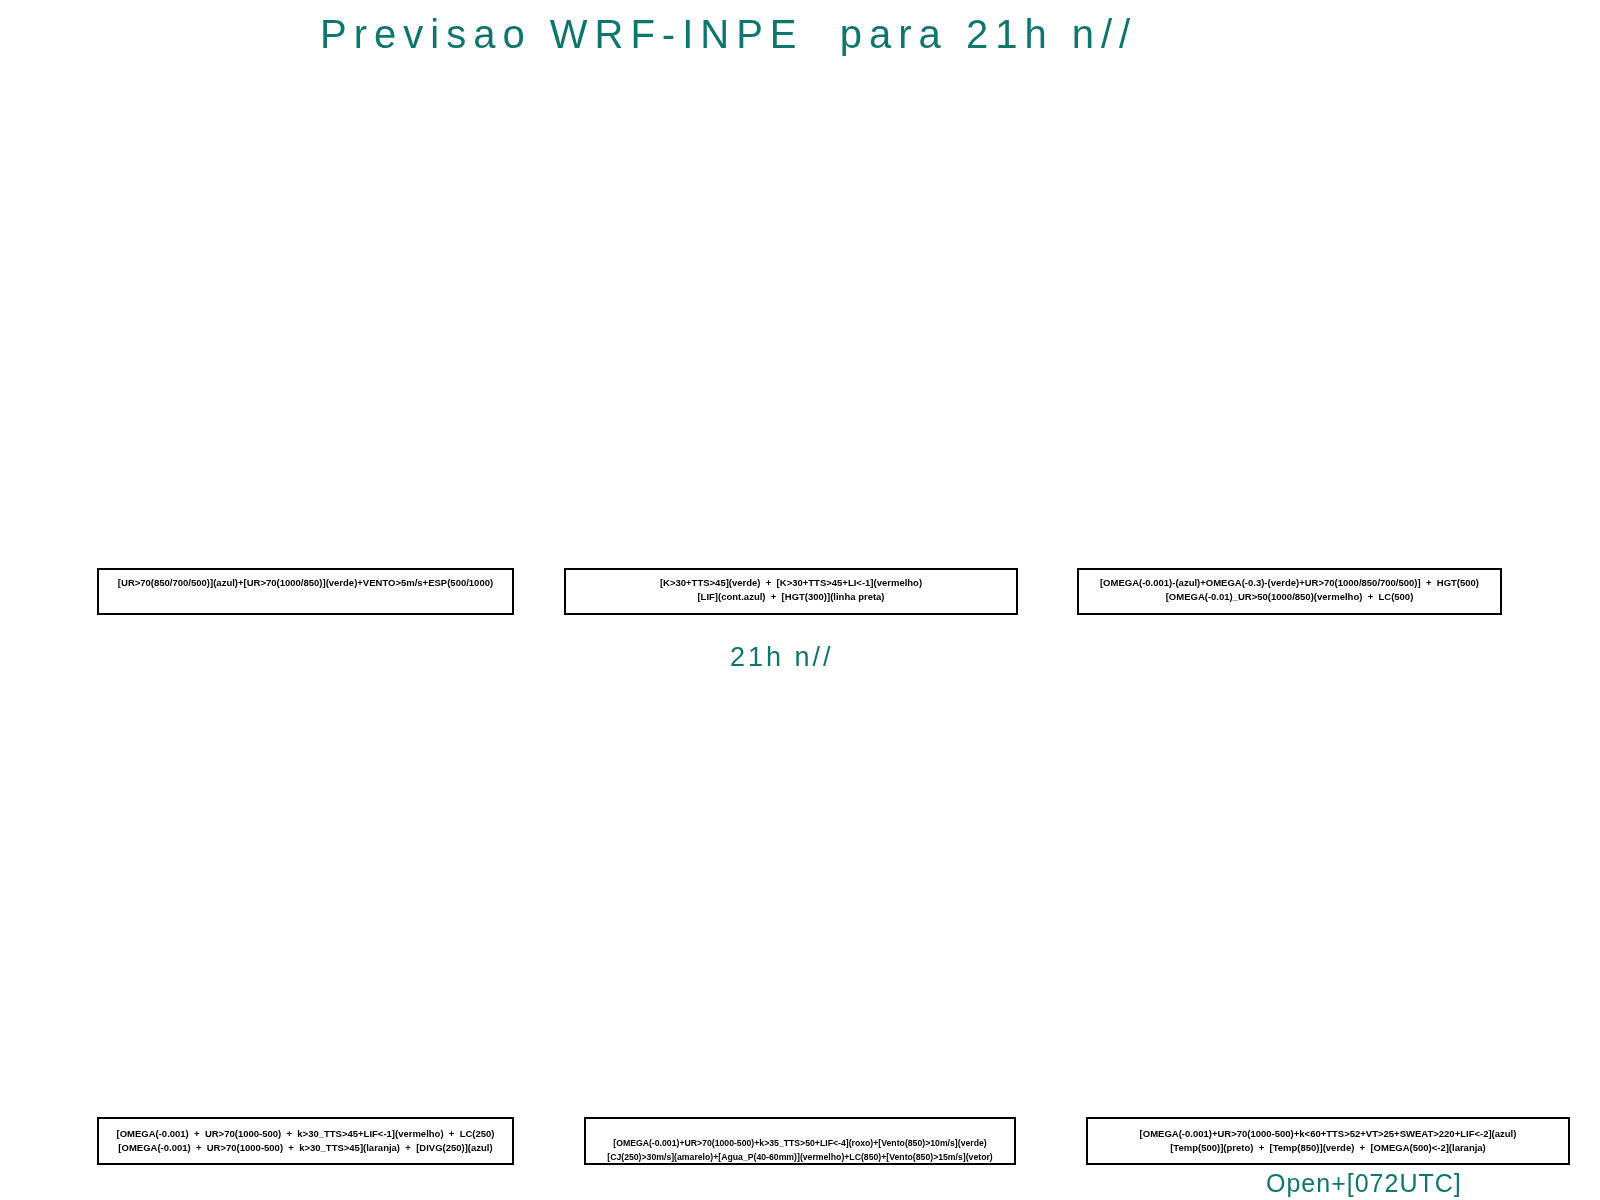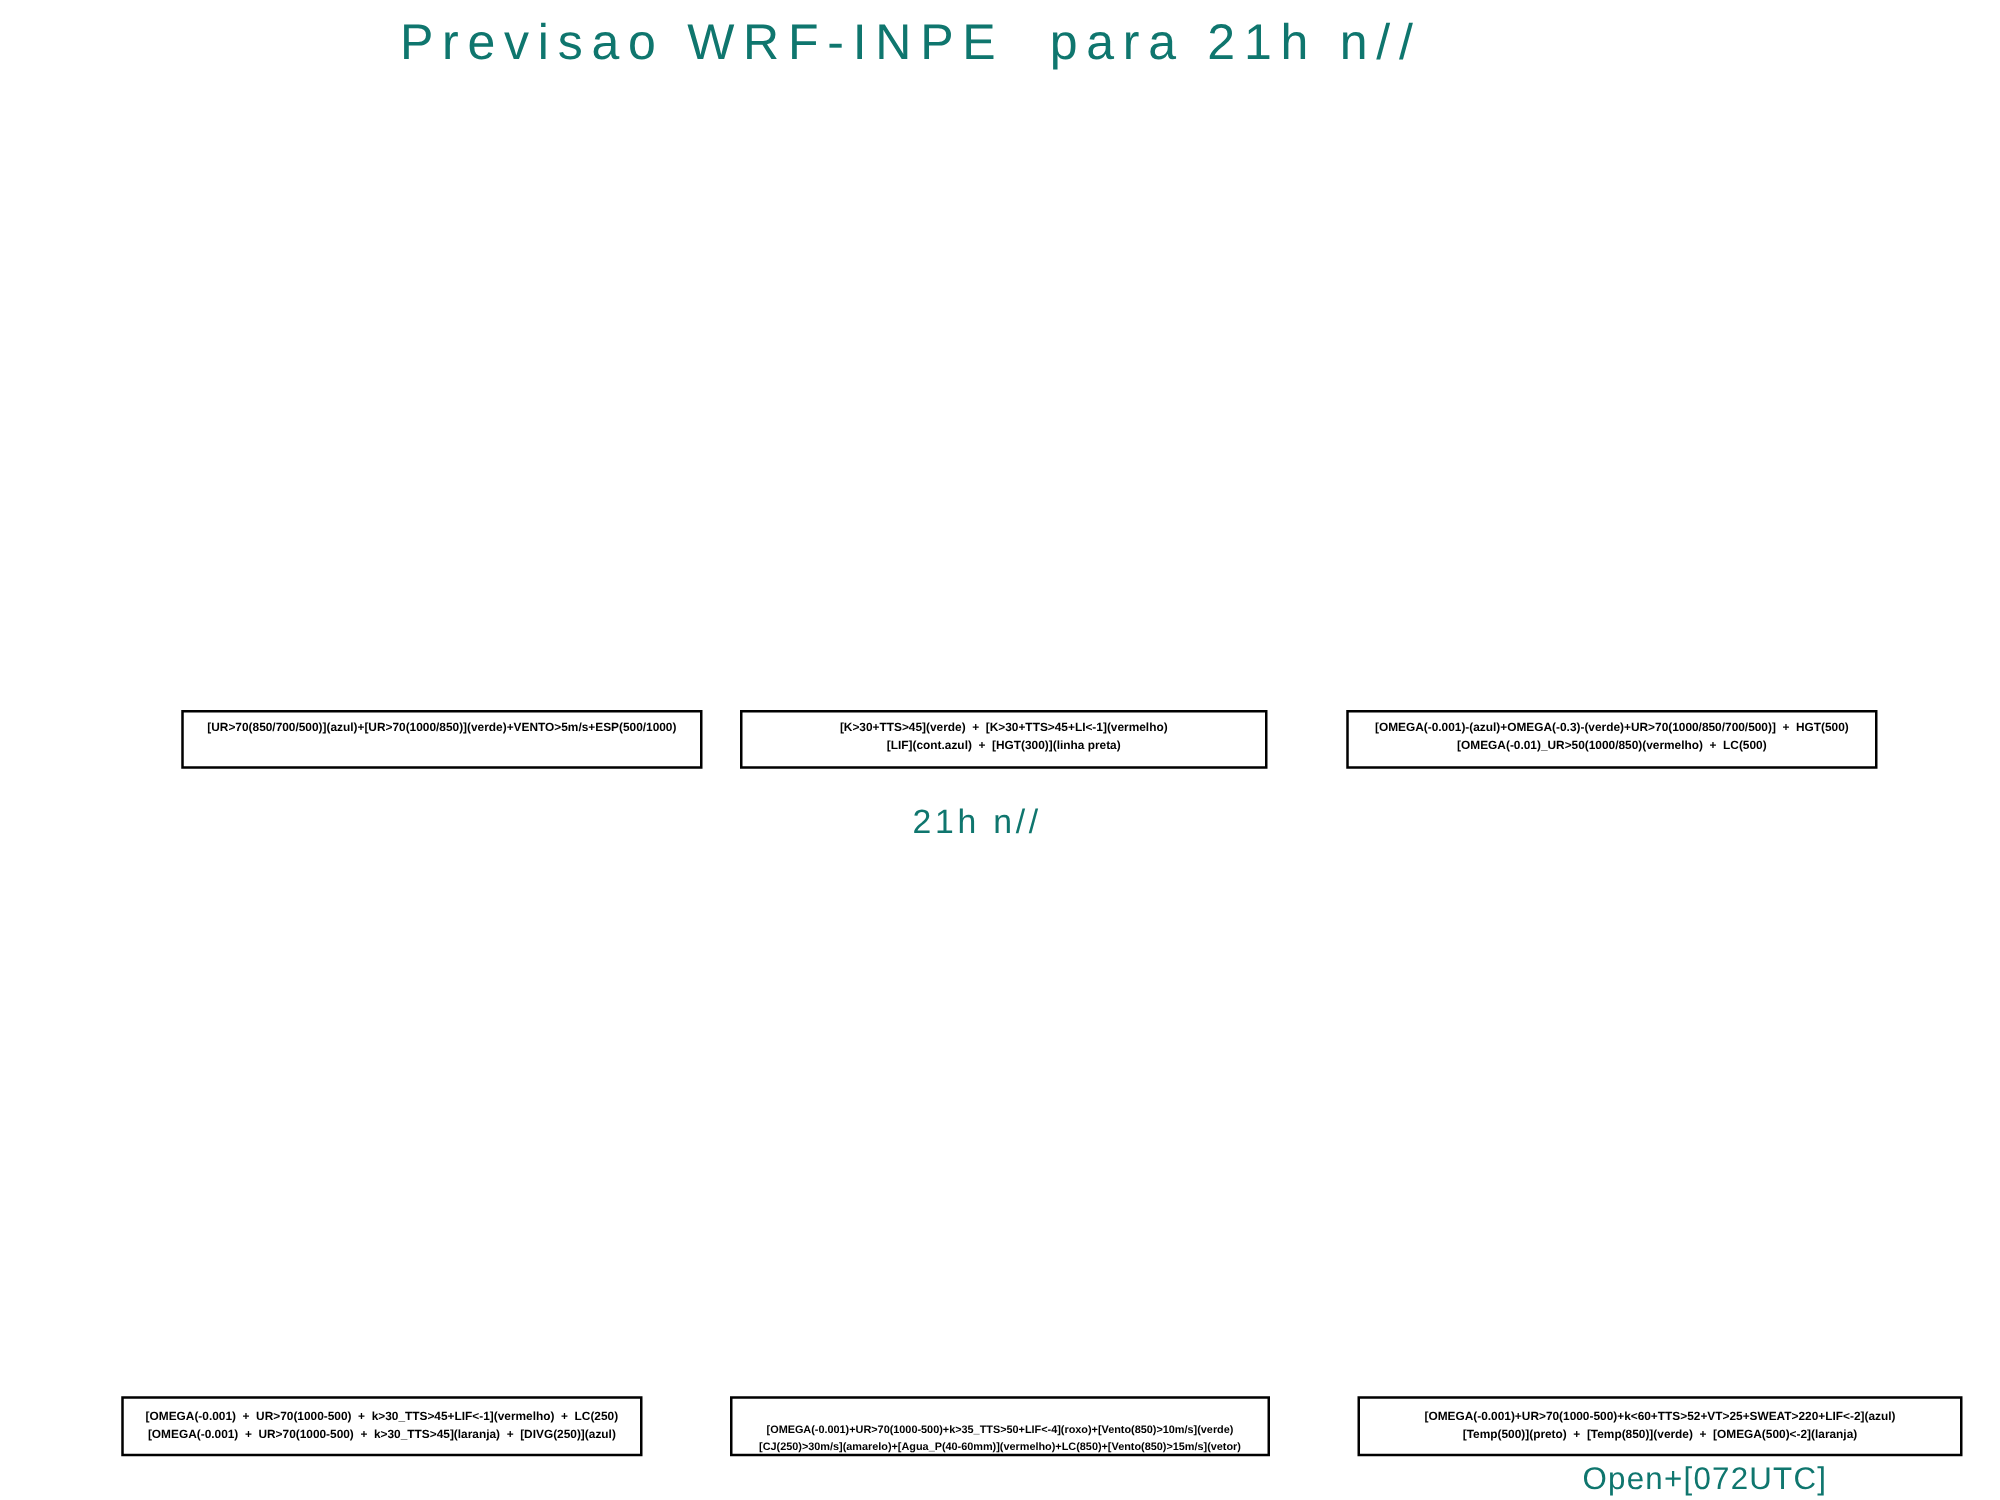--- a/index.html
+++ b/index.html
@@ -50,22 +50,22 @@
     font-weight: bold;
     font-size: 9.5px;
     line-height: 13.5px;
     white-space: pre;
     color: #000000;
   }
   .panel.tight .pl {
     font-size: 8.7px;
   }
   
-  .p-tl { left: 97px;  top: 568px; width: 417px; height: 47px; margin-left: 48px; }
-  .p-tc { left: 592px; top: 568px; width: 422px; height: 47px; }
+  .p-tl { left: 97px;  top: 568px; width: 417px; height: 47px; }
+  .p-tc { left: 564px; top: 568px; width: 454px; height: 47px; }
   .p-tr { left: 1077px; top: 568px; width: 425px; height: 47px; }
   
   .p-bl { left: 97px;  top: 1117px; width: 417px; height: 48px; padding-top: 8px; }
   .p-bc { left: 584px; top: 1117px; width: 432px; height: 48px; padding-top: 18px; }
   .p-br { left: 1086px; top: 1117px; width: 484px; height: 48px; padding-top: 8px; }
 </style>
 </head>
 <body>
 
 <div class="canvas">

